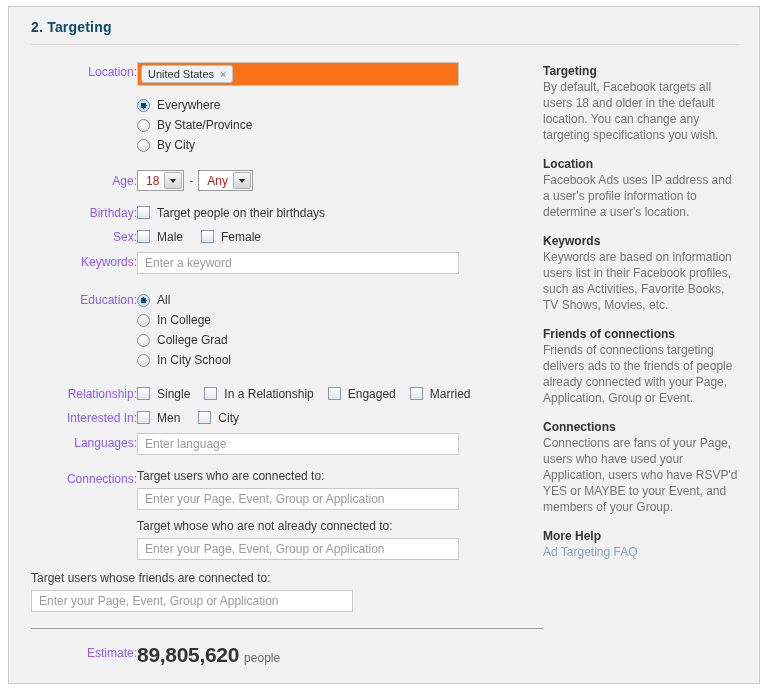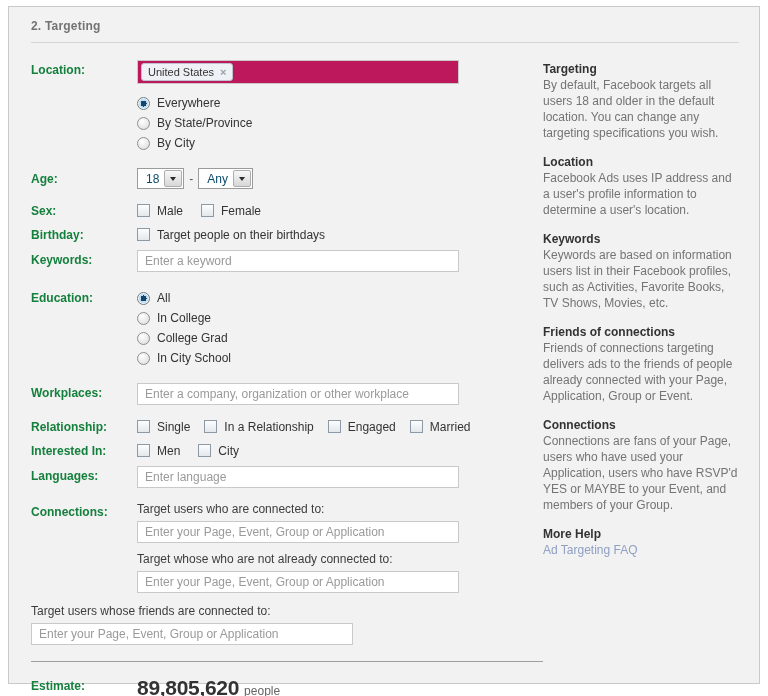--- a/index.html
+++ b/index.html
@@ -7,40 +7,40 @@
   body {
     width:768px; height:696px; background:#ffffff;
     font-family:"Liberation Sans", sans-serif; font-size:12px; color:#333;
     position:relative; overflow:hidden;
   }
   .panel {
     position:absolute; left:8px; top:6px; width:752px; height:678px;
     background:#f2f2f2; border:1px solid #c9c9c9;
     padding:12px 20px 0 22px;
   }
-  .panel-title { font-size:12px; font-weight:bold; color:#737373; letter-spacing:0.2px; }
+  .panel-title { font-size:14px; font-weight:bold; color:#0c4a6e; letter-spacing:0.2px; }
   .title-rule { border:none; border-top:1px solid #d6d6d6; margin:9px 0 0 0; }
 
   .content { display:flex; margin-top:17px; }
   .form-col { width:512px; flex-shrink:0; }
   .sidebar { width:198px; margin-left:0; padding-top:2px; }
 
   .row { display:flex; margin-bottom:12px; }
-  .row-label { width:106px; flex-shrink:0; font-weight:bold; color:#15803d; padding-top:3px; line-height:14px; }
+  .row-label { width:106px; flex-shrink:0; font-weight:normal; color:#8b5cf6; padding-top:3px; line-height:14px;text-align:right; }
   .control { width:322px; }
 
   .text-input {
     width:322px; height:22px; border:1px solid #c9c9c9; background:#fff;
     padding:2px 7px; font-family:"Liberation Sans", sans-serif; font-size:12px; color:#333;
     border-radius:0; outline:none;
   }
   .text-input::placeholder { color:#9a9a9a; opacity:1; }
 
   .token-box {
-    width:322px; height:24px; border:1px solid #c9c9c9; background:#be185d;
+    width:322px; height:24px; border:1px solid #c9c9c9; background:#f97316;
     display:flex; align-items:center; padding:0 3px;
   }
   .token {
     display:inline-flex; align-items:center; gap:6px;
     background:#eef1f6; border:1px solid #bcc3cf; border-radius:3px;
     padding:2px 6px; font-size:11px; color:#333; cursor:default;
   }
   .token-x { color:#96a0ae; font-weight:bold; font-size:11px; line-height:10px; cursor:pointer; }
 
   .radio-group { margin-top:9px; }
@@ -57,21 +57,21 @@
 
   .cb-line { display:flex; align-items:center; gap:18px; min-height:17px; }
   .cb { display:inline-flex; align-items:center; gap:7px; cursor:pointer; }
   .checkbox {
     width:13px; height:13px; flex-shrink:0;
     border:1px solid #8e99a6;
     background:linear-gradient(#fdfdfe 0%, #eef1f4 55%, #e4e8ec 100%);
   }
 
   .select { display:inline-flex; align-items:center; height:21px; border:1px solid #9b9b9b; background:#fff; cursor:pointer; }
-  .select-value { padding:0 5px 0 8px; color:#0c4a6e; }
+  .select-value { padding:0 5px 0 8px; color:#b91c1c; }
   .select-btn {
     width:18px; height:17px; margin-right:1px; border:1px solid #aeaeae; border-radius:2px;
     background:linear-gradient(#f8f8f8, #d7d7d7);
     display:flex; align-items:center; justify-content:center;
   }
   .arrow-down {
     width:0; height:0; border-left:3.5px solid transparent; border-right:3.5px solid transparent;
     border-top:4px solid #2b2b2b;
   }
   .age-dash { margin:0 5px; color:#555; }
@@ -138,39 +138,39 @@
           <div class="select">
             <span class="select-value">Any</span>
             <span class="select-btn">
                 <span class="arrow-down"></span>
               </span>
           </div>
         </div>
       </div>
 
       <div class="row" style="margin-bottom:7px; align-items:center;">
+        <div class="row-label" style="padding-top:0;">Birthday:</div>
+        <div class="control cb-line">
+          <span class="cb">
+            <span class="checkbox"></span>
+            <span>Target people on their birthdays</span>
+          </span>
+        </div>
+      </div>
+
+      <div class="row" style="margin-bottom:7px; align-items:center;">
         <div class="row-label" style="padding-top:0;">Sex:</div>
         <div class="control cb-line">
           <span class="cb">
             <span class="checkbox"></span>
             <span>Male</span>
           </span>
           <span class="cb">
             <span class="checkbox"></span>
             <span>Female</span>
-          </span>
-        </div>
-      </div>
-
-      <div class="row" style="margin-bottom:7px; align-items:center;">
-        <div class="row-label" style="padding-top:0;">Birthday:</div>
-        <div class="control cb-line">
-          <span class="cb">
-            <span class="checkbox"></span>
-            <span>Target people on their birthdays</span>
           </span>
         </div>
       </div>
 
       <div class="row" style="margin-bottom:16px;">
         <div class="row-label">Keywords:</div>
         <div class="control">
           <input class="text-input" type="text" placeholder="Enter a keyword" style="">
         </div>
       </div>
@@ -190,26 +190,20 @@
             <span class="radio"></span>
             <span>College Grad</span>
           </div>
           <div class="radio-line">
             <span class="radio"></span>
             <span>In City School</span>
           </div>
         </div>
       </div>
 
-      <div class="row" style="margin-bottom:13px;">
-        <div class="row-label">Workplaces:</div>
-        <div class="control">
-          <input class="text-input" type="text" placeholder="Enter a company, organization or other workplace" style="">
-        </div>
-      </div>
 
       <div class="row" style="margin-bottom:7px; align-items:center;">
         <div class="row-label" style="padding-top:0;">Relationship:</div>
         <div class="control cb-line" style="width:400px; gap:14px;">
           <span class="cb">
             <span class="checkbox"></span>
             <span>Single</span>
           </span>
           <span class="cb">
             <span class="checkbox"></span>

